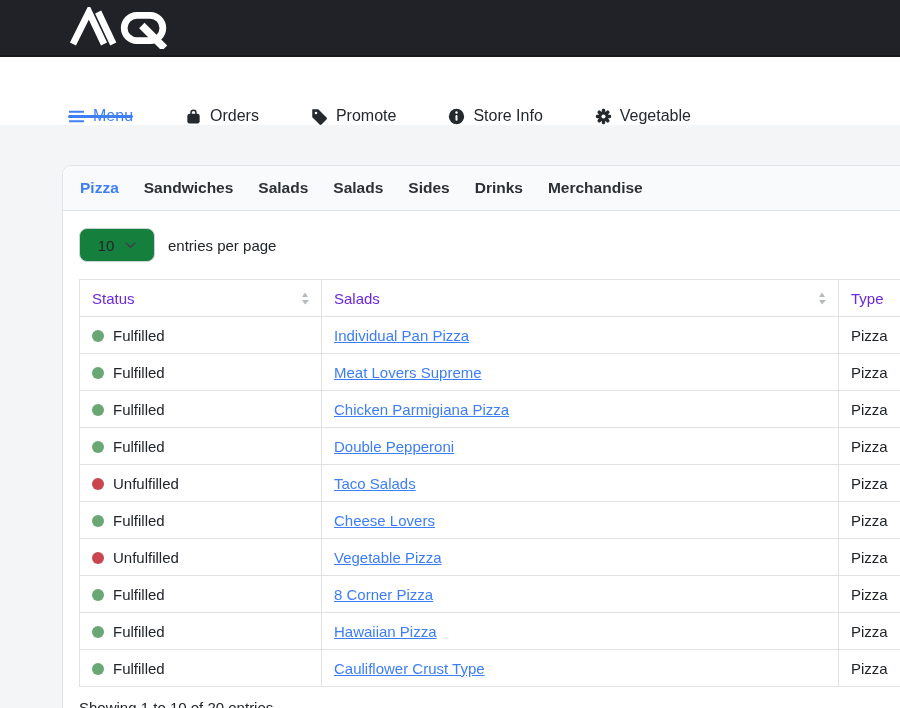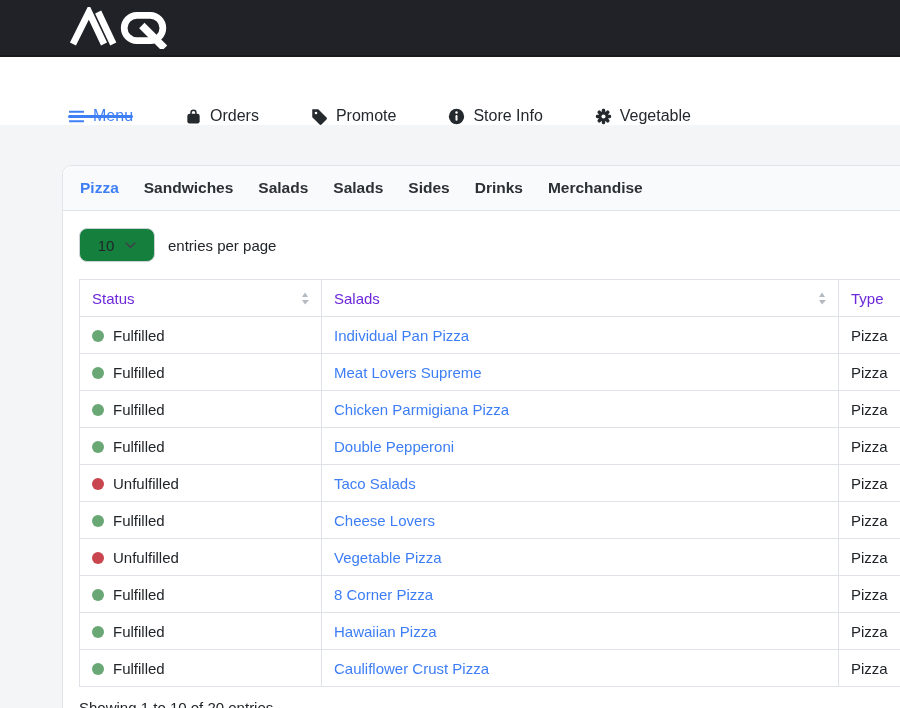--- a/index.html
+++ b/index.html
@@ -40,21 +40,21 @@
   .select svg{width:11px;height:7px;color:#3e434a}
   .entries-label{font-size:15px}
   
   table{width:842px;border-collapse:collapse;font-size:15px;table-layout:fixed}
   th,td{border:1px solid var(--cell-border);padding:8px 12px;text-align:left;height:37px;overflow:hidden;white-space:nowrap}
   th{font-weight:400;color:#6d28d9}
   .th-inner{display:flex;align-items:center;justify-content:space-between}
   .sort-icon{display:inline-flex;color:#b4bac1}
   .sort-icon svg{width:8px;height:13px}
   .dot{width:12px;height:12px;border-radius:50%;display:inline-block;margin-right:9px;vertical-align:-1px}
-  a.product{color:var(--link);cursor:pointer}
+  a.product{color:var(--link);text-decoration:underline;cursor:pointer}
   
   .summary{margin-top:12px;font-size:15px;color:#212529}
 </style>
 </head>
 <body>
 
 <div class="topbar">
   <div class="logo" aria-label="AIQ">
     <svg width="112" height="42" viewBox="0 0 120 50" aria-hidden="true">
       <g stroke="#fff" stroke-width="8" fill="none">
@@ -221,21 +221,21 @@
               <td><a class="product">8 Corner Pizza</a></td>
               <td>Pizza</td>
             </tr>
             <tr>
               <td><span class="dot" style="background:var(--ok)"></span><span>Fulfilled</span></td>
               <td><a class="product">Hawaiian Pizza</a></td>
               <td>Pizza</td>
             </tr>
             <tr>
               <td><span class="dot" style="background:var(--ok)"></span><span>Fulfilled</span></td>
-              <td><a class="product">Cauliflower Crust Pizza</a></td>
+              <td><a class="product">Cauliflower Crust Type</a></td>
               <td>Pizza</td>
             </tr>
           </tbody>
       </table>
 
       <div class="summary">Showing 1 to 10 of 20 entries</div>
     </div>
   </div>
 </div>
 

